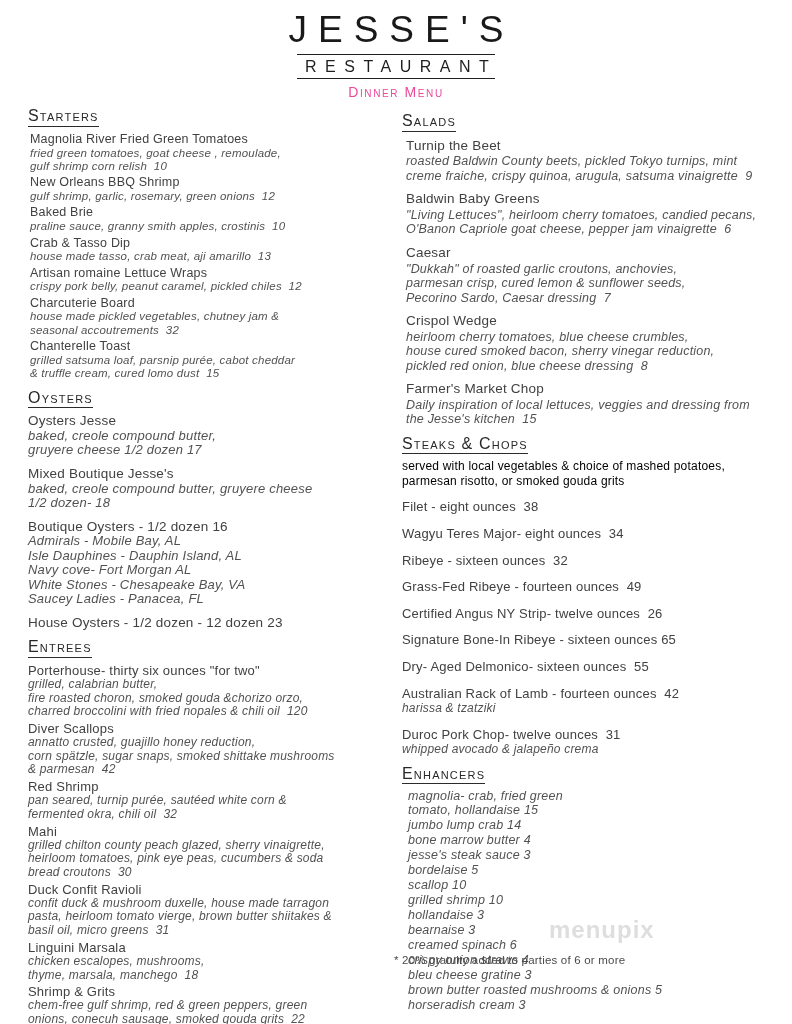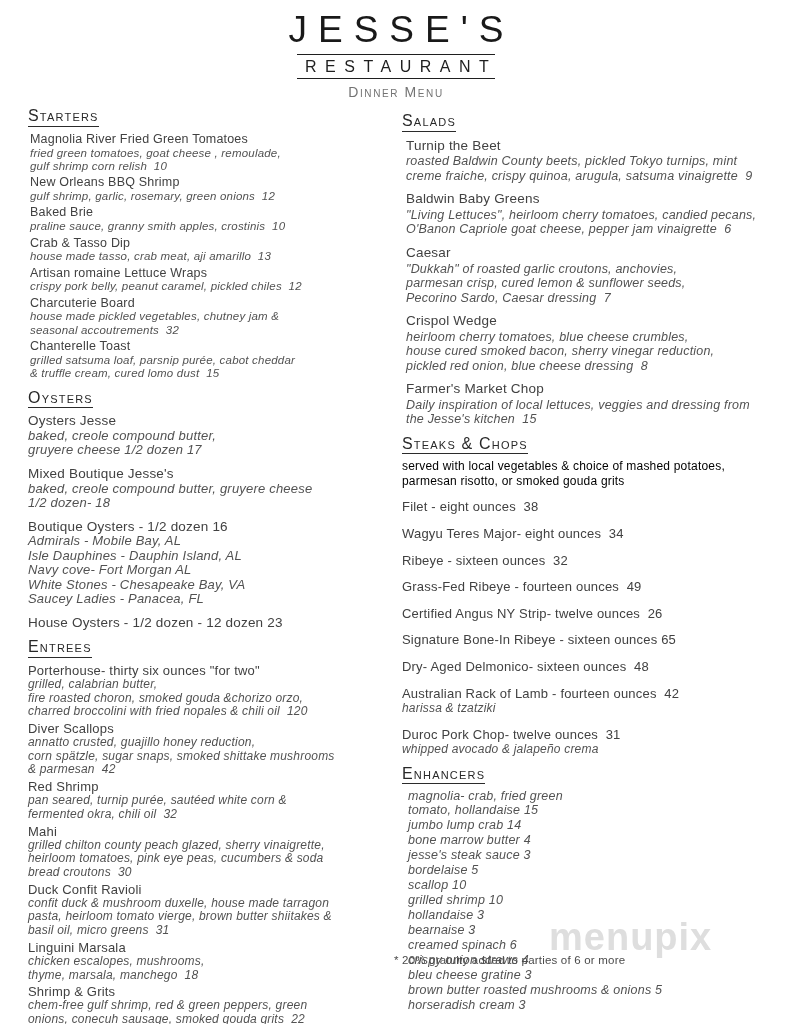--- a/index.html
+++ b/index.html
@@ -22,21 +22,21 @@
   .subtitle-block {
     width: 198px; margin: 3px auto 0;
     border-top: 1.5px solid #1f1f1f; border-bottom: 1.5px solid #1f1f1f;
     padding: 3px 0;
   }
   .restaurant-subtitle {
     font-size: 16px; color: #1f1f1f;
     letter-spacing: 8.5px; padding-left: 8px; line-height: 1.1;
   }
   .menu-type {
-    margin-top: 5px; font-size: 14px; color: #737373;
+    margin-top: 5px; font-size: 14px; color: #ec4899;
     font-variant: small-caps; letter-spacing: 1.6px; font-weight: 500;
   }
 
   
   .columns { display: flex; padding: 7px 12px 0 28px; position: relative; z-index: 1; }
   .col-left  { width: 358px; flex: none; }
   .col-right { flex: 1; margin-left: 16px; margin-top: 5px; }
 
   .menu-section { margin-bottom: 8px; }
   .sec-title {
@@ -76,21 +76,21 @@
   .sec-steaks-chops .item-name { font-size: 13px; line-height: 1.2; }
   .sec-steaks-chops .item-desc { font-size: 12px; line-height: 1.2; }
 
   
   .sec-enhancers .item { margin-bottom: 1px; padding-left: 6px; }
   .sec-enhancers .item-desc { font-size: 12.5px; line-height: 1.12; }
 
   
   .watermark {
     position: absolute; left: 549px; top: 916px;
-    font-size: 38px; font-weight: bold; letter-spacing: 1px;
+    font-size: 24px; font-weight: bold; letter-spacing: 1px;
     color: #dedede; z-index: 0; user-select: none;
   }
   .gratuity-note {
     position: absolute; left: 394px; top: 954px;
     font-size: 11.5px; color: #4b4b4b; z-index: 2; white-space: pre;
   }
 </style>
 </head>
 <body>
 
@@ -213,21 +213,21 @@
           <div class="item-name">Wagyu Teres Major- eight ounces  34</div>
         </div><div class="item">
           <div class="item-name">Ribeye - sixteen ounces  32</div>
         </div><div class="item">
           <div class="item-name">Grass-Fed Ribeye - fourteen ounces  49</div>
         </div><div class="item">
           <div class="item-name">Certified Angus NY Strip- twelve ounces  26</div>
         </div><div class="item">
           <div class="item-name">Signature Bone-In Ribeye - sixteen ounces 65</div>
         </div><div class="item">
-          <div class="item-name">Dry- Aged Delmonico- sixteen ounces  48</div>
+          <div class="item-name">Dry- Aged Delmonico- sixteen ounces  55</div>
         </div><div class="item">
           <div class="item-name">Australian Rack of Lamb - fourteen ounces  42</div>
           <div class="item-desc">harissa &amp; tzatziki</div>
         </div><div class="item">
           <div class="item-name">Duroc Pork Chop- twelve ounces  31</div>
           <div class="item-desc">whipped avocado &amp; jalapeño crema</div>
         </div></section>
       <section class="menu-section sec-enhancers"><h2 class="sec-title">Enhancers</h2><div class="item">
           <div class="item-desc">magnolia- crab, fried green</div>
           <div class="item-desc">tomato, hollandaise 15</div>

